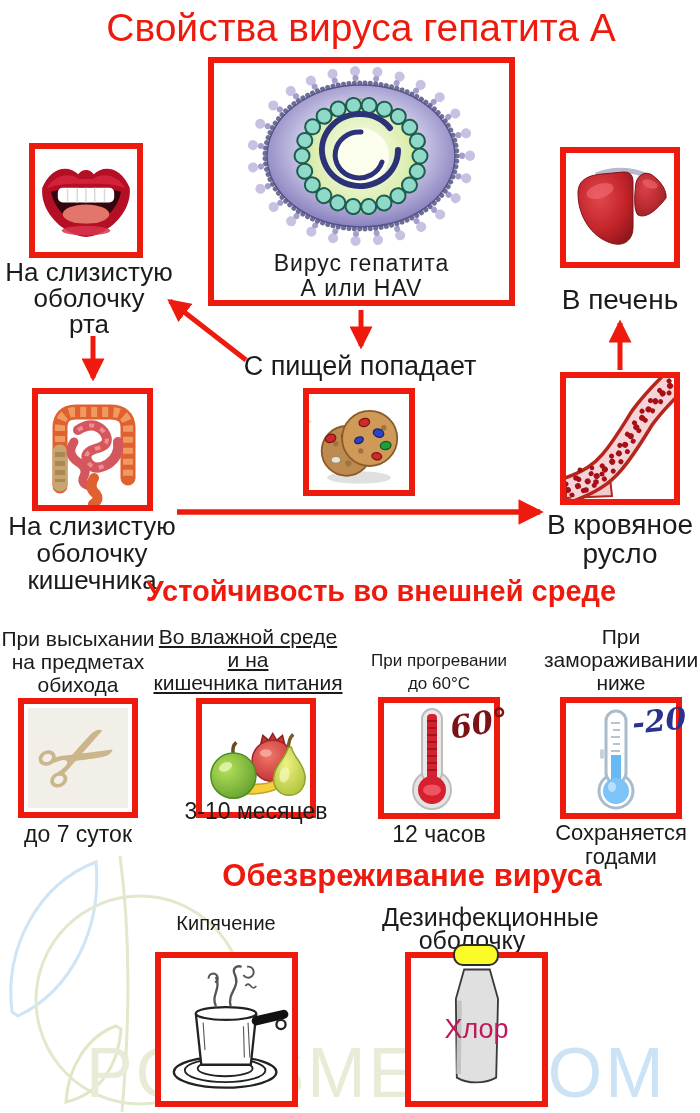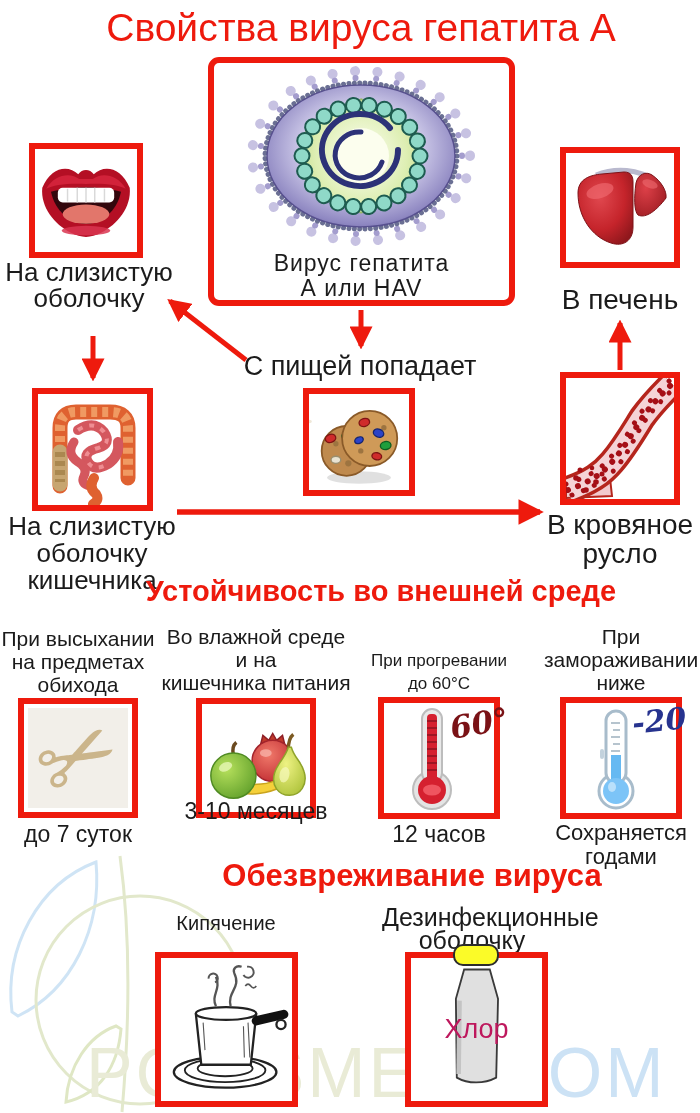--- a/index.html
+++ b/index.html
@@ -38,21 +38,21 @@
     <path d="M120,6 C130,80 130,170 122,262" fill="none" stroke="#e2e8cb" stroke-width="3"></path>
     <path d="M116,176 C88,186 68,216 66,252 C100,244 118,216 121,179 Z" fill="none" stroke="#dfe7c4" stroke-width="3"></path>
   </svg>
 
   <div class="watermark">
     <span class="wm1">POLISMED</span><span class="wm2">.COM</span>
   </div>
 
   <div class="rtitle" style="left:11px;width:700px;top:6px;font-size:39px;font-weight:normal;">Свойства вируса гепатита А</div>
 
-  <div class="box" style="left:208px;top:57px;width:307px;height:249px;border-radius:11px;">
+  <div class="box" style="left:208px;top:57px;width:307px;height:249px;">
     <svg width="295" height="184" viewBox="0 0 295 184" style="margin-top:1px">
       <defs>
         <radialGradient id="gPur" cx="50%" cy="45%" r="60%">
           <stop offset="55%" stop-color="#c9c5e6"></stop>
             <stop offset="88%" stop-color="#8f88c2"></stop>
             <stop offset="100%" stop-color="#6f68a8"></stop>
         </radialGradient>
         <radialGradient id="gGrn" cx="50%" cy="50%" r="60%">
           <stop offset="15%" stop-color="#f8fce8"></stop>
             <stop offset="70%" stop-color="#ddeeb2"></stop>
@@ -83,20 +83,21 @@
       <path fill="#33070d" d="M16,44 C36,38 68,38 88,44 C84,64 68,77 52,77 C36,77 20,64 16,44 Z"></path>
       <rect x="23" y="40" width="58" height="15" rx="5" fill="#ffffff"></rect>
       <path d="M33,41 v13 M43,40 v15 M52,40 v15 M61,40 v15 M71,41 v13" stroke="#d9d9d9" stroke-width="1.5" fill="none"></path>
       <ellipse cx="52" cy="67" rx="24" ry="10" fill="#e2766b"></ellipse>
       <ellipse cx="52" cy="84" rx="25" ry="5" fill="#d93550" opacity="0.85"></ellipse>
     </svg>
   </div>
   <div class="lbl" style="left:0px;top:259px;width:178px;font-size:26px;line-height:26px;">
     <span class="line">На слизистую</span>
     <span class="line">оболочку</span>
+    <span class="line">рта</span>
   </div>
 
   <div class="box" style="left:560px;top:147px;width:120px;height:121px;">
     <svg width="108" height="109" viewBox="0 0 108 109">
       <defs>
         <radialGradient id="gLiv" cx="40%" cy="35%" r="75%">
           <stop offset="0%" stop-color="#e0484f"></stop>
             <stop offset="60%" stop-color="#c5242b"></stop>
             <stop offset="100%" stop-color="#8f171c"></stop>
         </radialGradient>
@@ -184,21 +185,21 @@
   </div>
   <div class="box" style="left:18px;top:698px;width:120px;height:120px;">
     <div class="scissors-panel">
       <span class="scissors-glyph">✂</span>
     </div>
   </div>
   <div class="lbl" style="left:-17px;top:821px;width:190px;font-size:23px;">
     <span class="line">до 7 суток</span>
   </div>
 
-  <div class="lbl" style="left:161px;top:625px;width:190px;font-size:21px;line-height:23px;">
+  <div class="lbl" style="left:153px;top:625px;width:190px;font-size:21px;line-height:23px;text-decoration:underline;">
     <span class="line">Во влажной среде</span>
     <span class="line">и на</span>
     <span class="line">кишечника питания</span>
   </div>
   <div class="box" style="left:196px;top:698px;width:120px;height:120px;">
     <svg width="108" height="108" viewBox="0 0 110 110">
       <defs>
         <radialGradient id="gApple" cx="35%" cy="35%" r="75%">
             <stop offset="0%" stop-color="#b6e05c"></stop>
             <stop offset="100%" stop-color="#61a02b"></stop>

